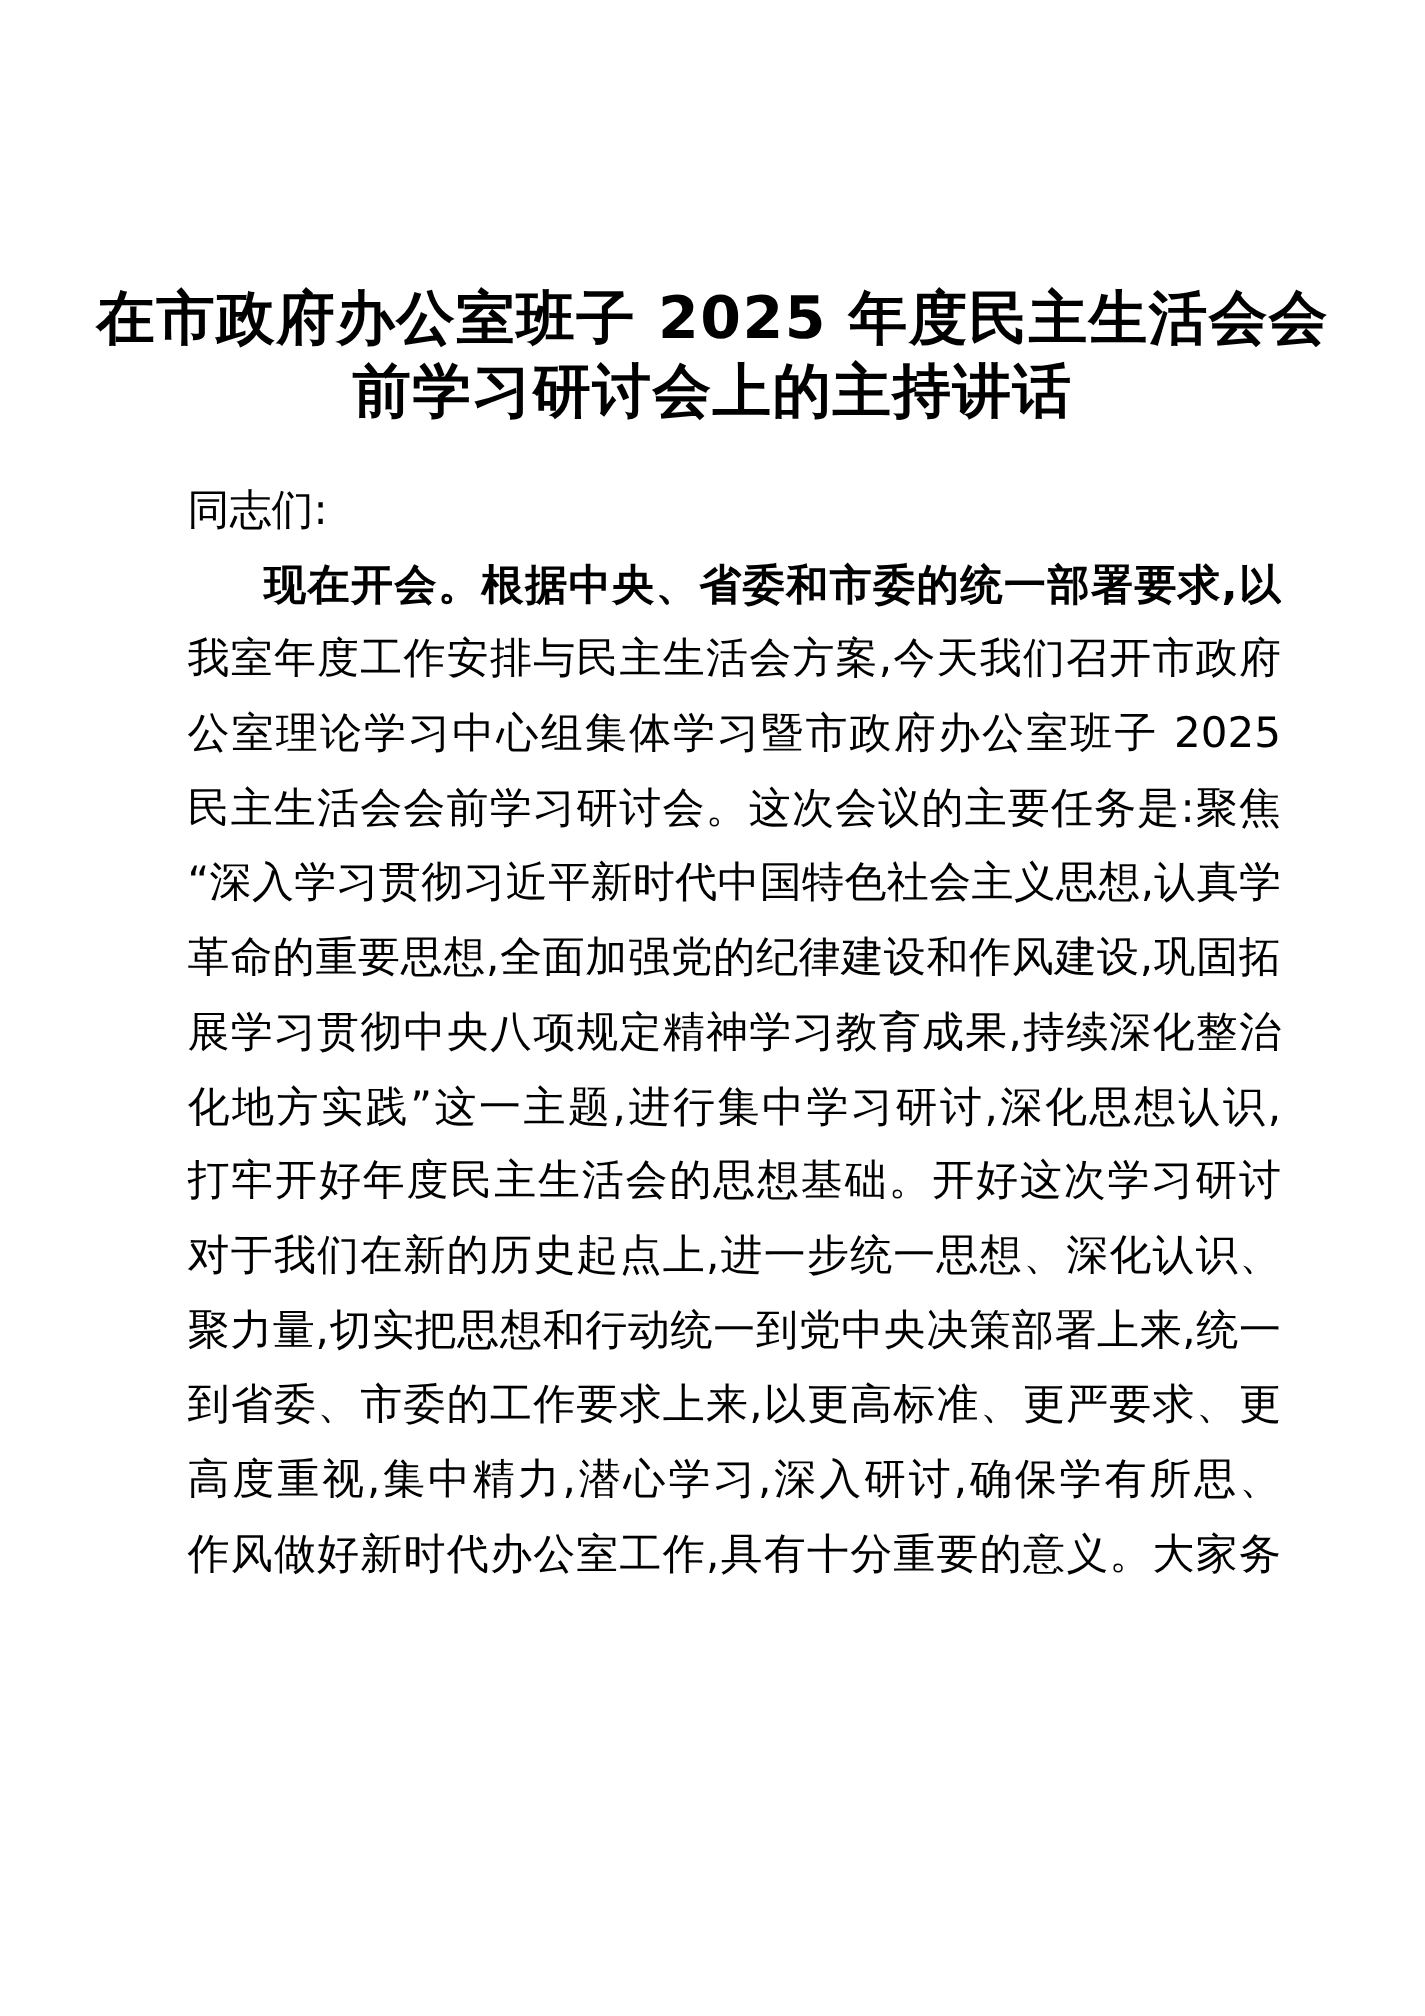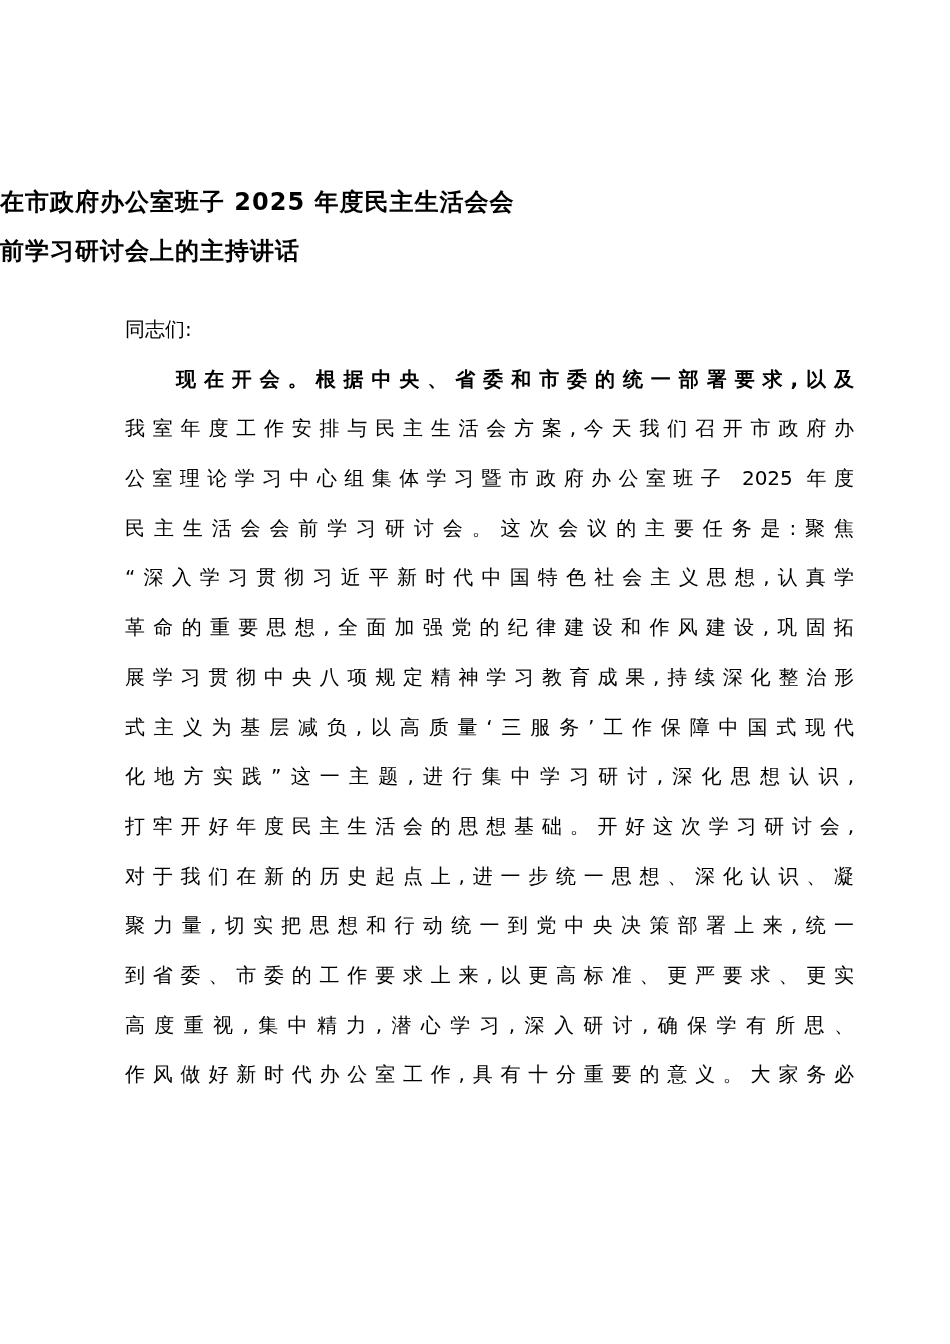--- a/index.html
+++ b/index.html
@@ -10,33 +10,34 @@
   }
   .page {
     position: relative;
     width: 950px;
     height: 1344px;
     background: #ffffff;
     overflow: hidden;
     font-family: "DejaVu Sans", "Liberation Sans", sans-serif;
   }
   .title {
-    margin: 0;
+    margin: 10px;
     padding-top: 178px;
-    font-size: 24px;
+    font-size: 39px;
     line-height: 49px;
     font-weight: 700;
+    text-align: center;
     letter-spacing: 1px;
   }
   .title-line {
     display: block;
   }
   .content {
     margin: 29px 96px 0 125px;
-    font-size: 20px;
+    font-size: 28px;
     line-height: 49.7px;
   }
   .line {
     height: 49.7px;
     overflow: hidden;
     text-align: justify;
     text-align-last: justify;
     text-justify: inter-character;
   }
   .line.no-just {
@@ -59,21 +60,20 @@
   <div class="content">
     <div class="line no-just">同志们:</div>
     <div>
         <div class="line ind">现在开会。根据中央、省委和市委的统一部署要求,以及</div>
         <div class="line">我室年度工作安排与民主生活会方案,今天我们召开市政府办</div>
         <div class="line">公室理论学习中心组集体学习暨市政府办公室班子 2025 年度</div>
         <div class="line">民主生活会会前学习研讨会。这次会议的主要任务是:聚焦</div>
         <div class="line">“深入学习贯彻习近平新时代中国特色社会主义思想,认真学</div>
         <div class="line">革命的重要思想,全面加强党的纪律建设和作风建设,巩固拓</div>
         <div class="line">展学习贯彻中央八项规定精神学习教育成果,持续深化整治形</div>
-        <div class="line">式主义为基层减负,以高质量‘三服务’工作保障中国式现代</div>
         <div class="line">化地方实践”这一主题,进行集中学习研讨,深化思想认识,</div>
         <div class="line">打牢开好年度民主生活会的思想基础。开好这次学习研讨会,</div>
         <div class="line">对于我们在新的历史起点上,进一步统一思想、深化认识、凝</div>
         <div class="line">聚力量,切实把思想和行动统一到党中央决策部署上来,统一</div>
         <div class="line">到省委、市委的工作要求上来,以更高标准、更严要求、更实</div>
         <div class="line">高度重视,集中精力,潜心学习,深入研讨,确保学有所思、</div>
         <div class="line">作风做好新时代办公室工作,具有十分重要的意义。大家务必</div>
       </div>
   </div>
 </div>

